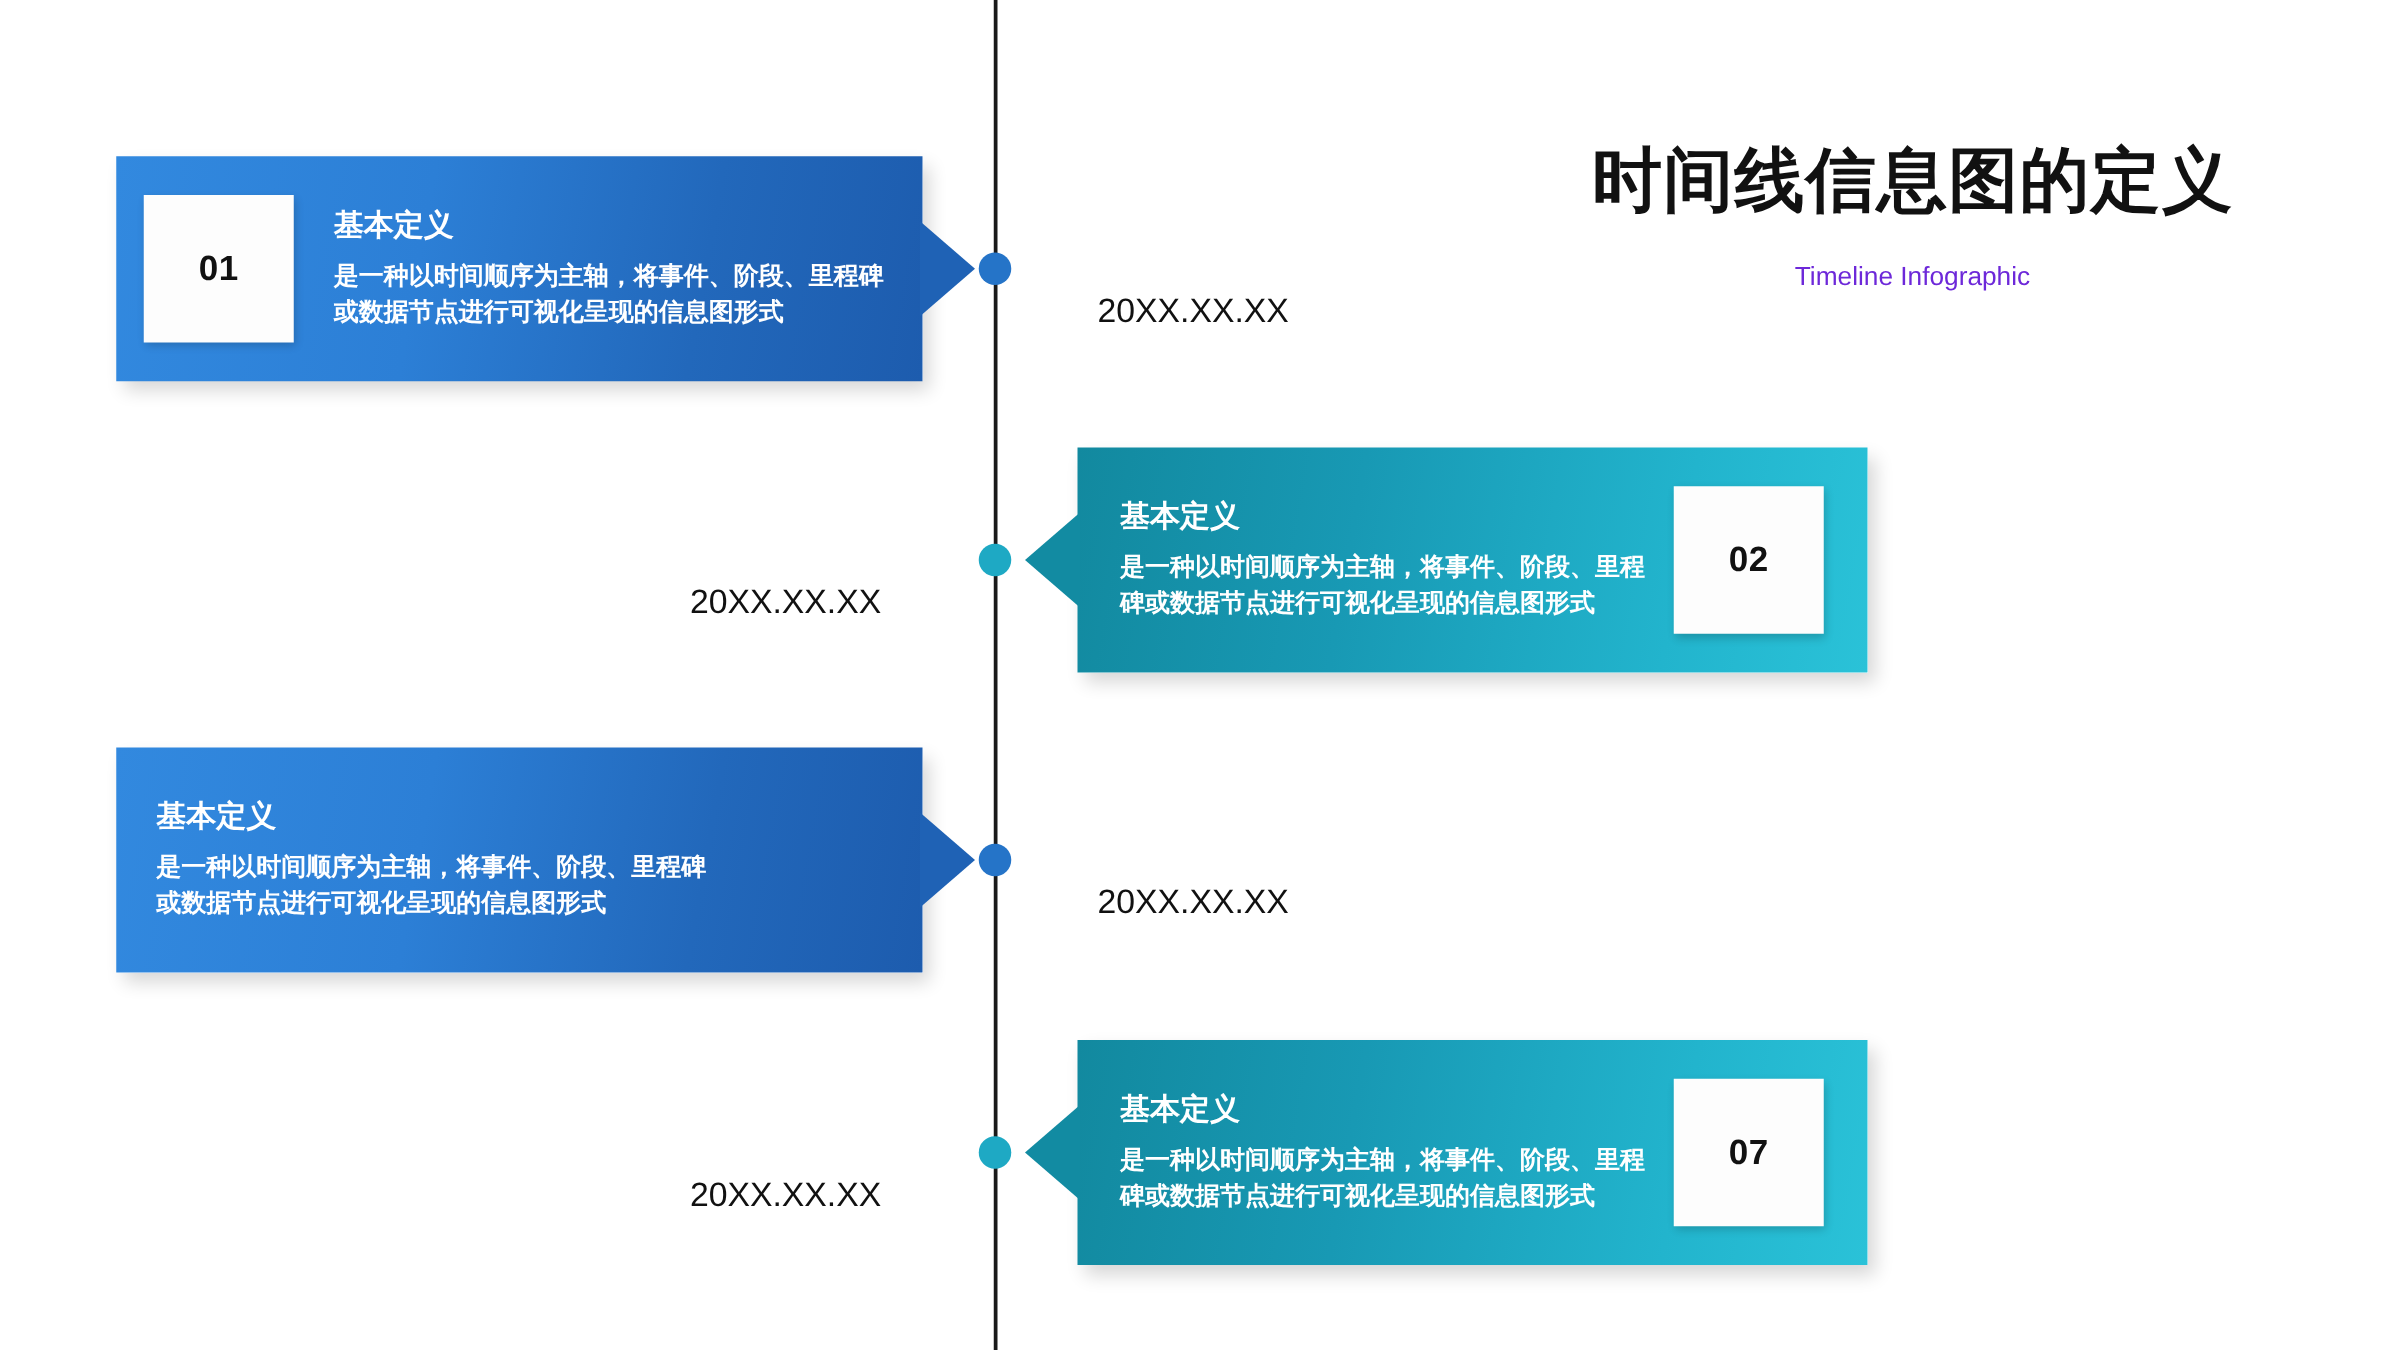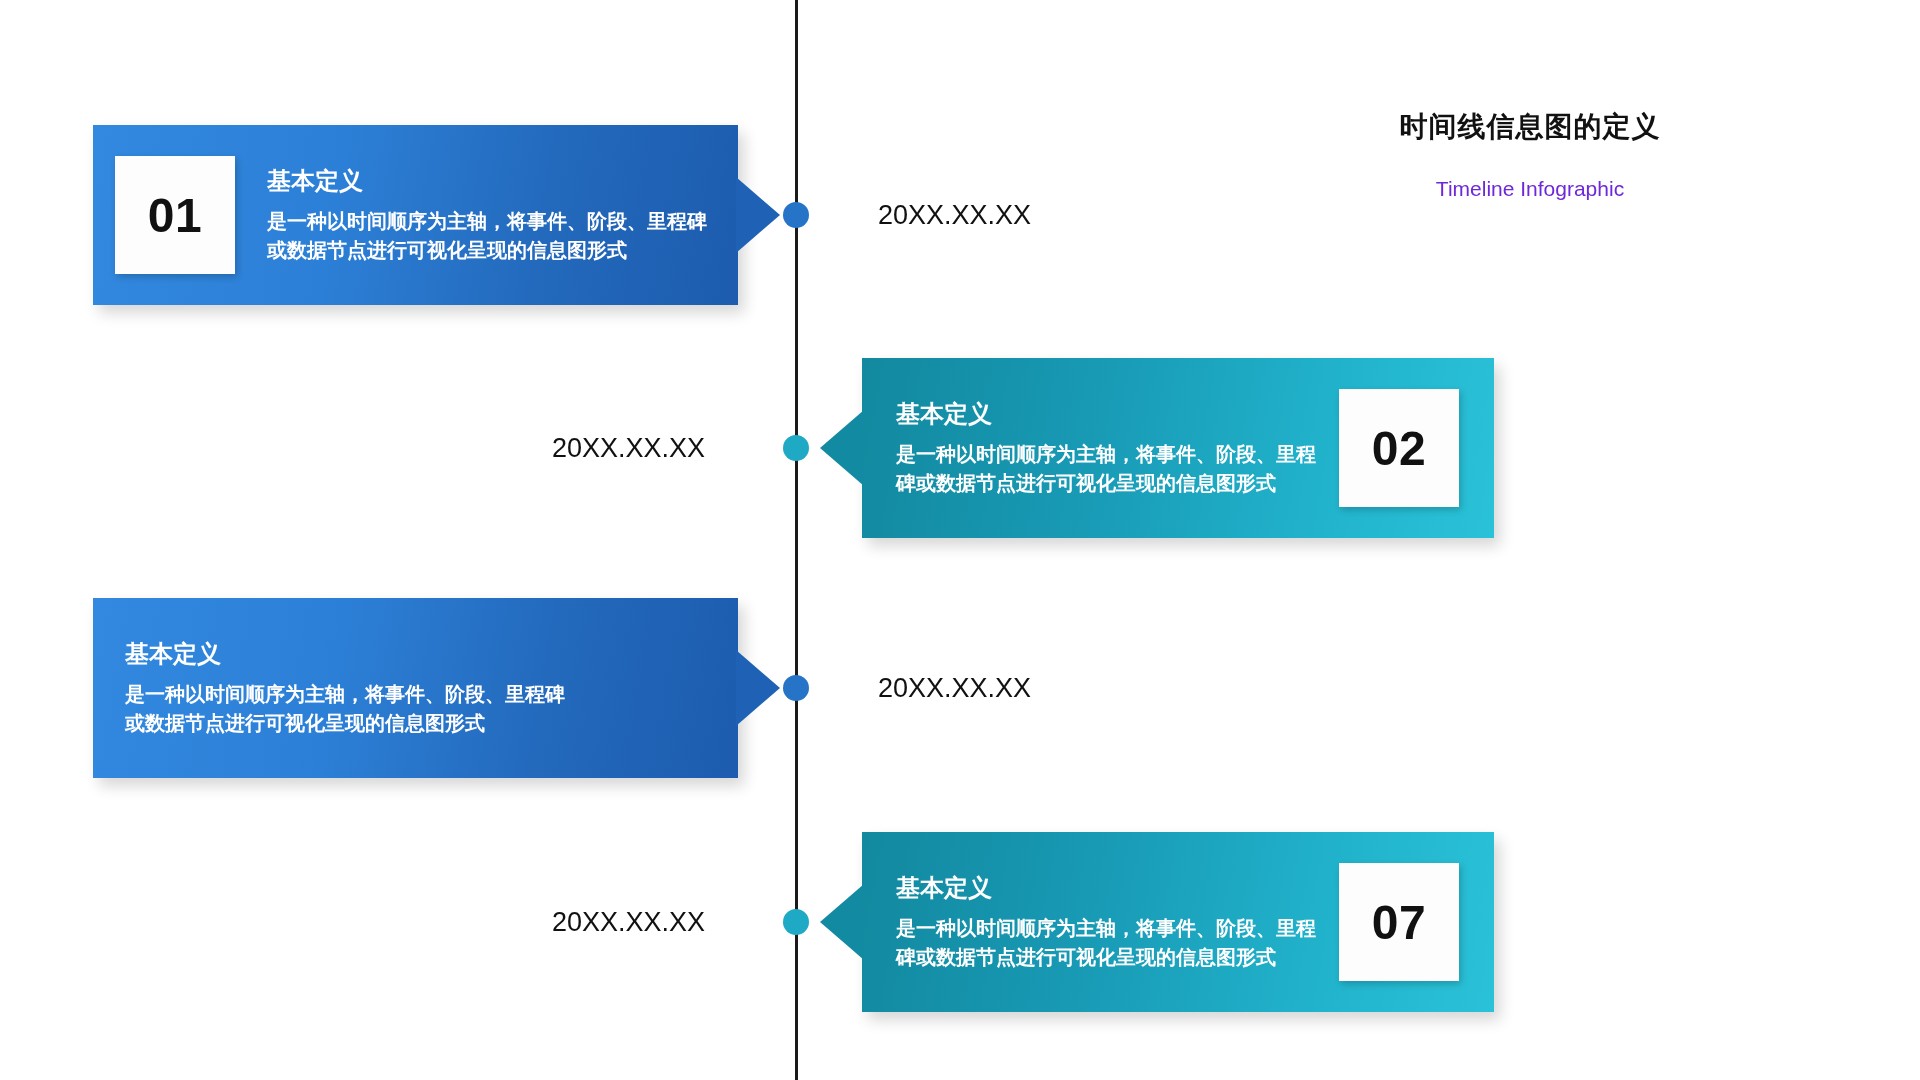--- a/index.html
+++ b/index.html
@@ -35,21 +35,21 @@
 
   
   .title-block {
     position: absolute;
     right: 70px;
     top: 110px;
     width: 640px;
     text-align: center;
   }
   .title-main {
-    font-size: 28px;
+    font-size: 56px;
     font-weight: 700;
     color: #111111;
     letter-spacing: 1px;
     line-height: 1.2;
     white-space: nowrap;
   }
   .title-sub {
     margin-top: 32px;
     font-size: 21px;
     font-weight: 400;
@@ -88,21 +88,21 @@
   }
 
   
   .num-box {
     width: 120px;
     height: 118px;
     background: #fdfdfd;
     display: flex;
     align-items: center;
     justify-content: center;
-    font-size: 48px;
+    font-size: 28px;
     font-weight: 700;
     color: #111111;
     letter-spacing: 0.5px;
     flex: 0 0 auto;
     box-shadow: 2px 3px 7px rgba(0,0,0,0.20);
   }
   .card.left .num-box { margin-left: 22px; }
   .card.right .num-box { margin-right: 35px; }
 
   
@@ -161,20 +161,21 @@
   .axis-dot.teal { background: #1ea9c4; }
 
   
   .date-label {
     position: absolute;
     font-size: 27px;
     font-weight: 400;
     color: #111111;
     white-space: nowrap;
     transform: translateY(-50%);
+    margin-top: 34px;
   }
   .date-label.to-right { left: 878px; }
   .date-label.to-left  { right: 1215px; }
 </style>
 </head>
 <body>
 
 <div id="stage">
 
   <div class="axis-line"></div>

